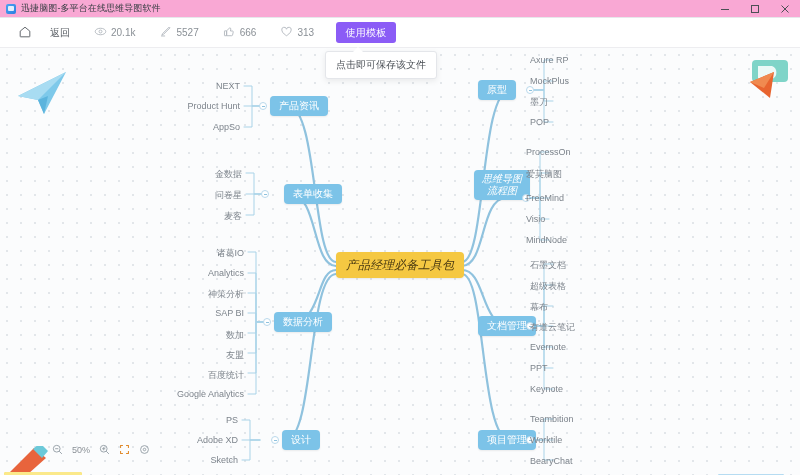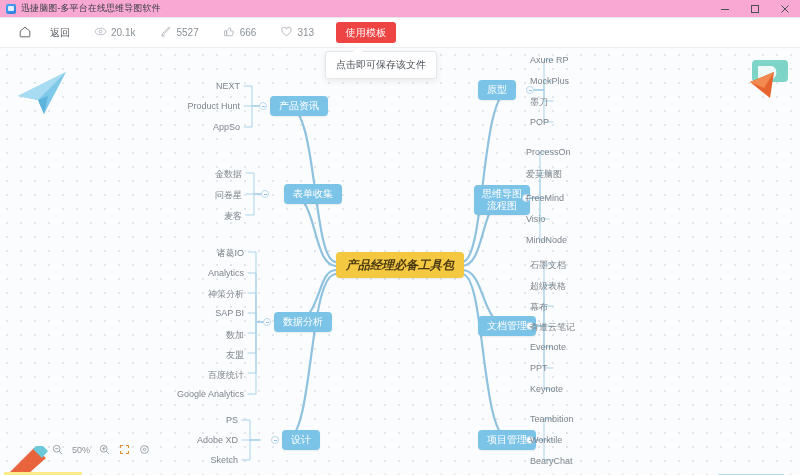--- a/index.html
+++ b/index.html
@@ -52,21 +52,21 @@
   .tool.back { margin-left: 18px; color:#5f6368; }
   .tool.back .lbl { color:#5b6066; font-size:10px; }
   .tool.stat { margin-left: 24px; }
   .divider {
     width: 1px; height: 14px; background: #e2e4e8; margin-left: 22px;
   }
   .tool.share { margin-left: 20px; }
   .btn-primary {
     position:absolute; left:336px; top:22px;
     width: 60px; height: 21px; border-radius: 3px;
-    background: #ef4444; color: #fff; font-size: 10px;
+    background: #8b5cf6; color: #fff; font-size: 10px;
     display: flex; align-items: center; justify-content: center;
     border: none; cursor: pointer; letter-spacing: .3px;
   }
 
   
   .tooltip {
     position: absolute; left: 325px; top: 51px;
     background: #ffffff; border: 1px solid #e4e6ea; border-radius: 3px;
     padding: 6px 10px; font-size: 10px; color: #4b5056;
     box-shadow: 0 2px 6px rgba(0,0,0,.08);
@@ -90,21 +90,21 @@
     background-image: radial-gradient(#e2e6ea 0.9px, transparent 0.9px);
     background-size: 14px 14px;
     overflow: hidden;
   }
   .mapsvg { position:absolute; left:0; top:0; }
 
   
   .node { position: absolute; display:flex; align-items:center; justify-content:center;
           font-size:10px; white-space:nowrap; }
   .node.center {
-    background:#f5c842; color:#4a3a12; font-weight:bold; font-size:12px;
+    background:#f5c842; color:#4a3a12; font-weight:normal; font-size:12px;
     border-radius:4px; padding:0 10px; height:26px;
     box-shadow: 0 1px 2px rgba(0,0,0,.08);
     font-style: italic;
   }
   .node.main {
     background:#7cc3e8; color:#ffffff; border-radius:4px; height:20px;
     padding:0 9px; font-size:10px;
     box-shadow: 0 1px 2px rgba(0,0,0,.07);
   }
   .node.main.two { height:30px; flex-direction:column; line-height:1.25; padding:0 8px;}
@@ -351,21 +351,21 @@
     <div class="leaf l" style="left:158px; top:387px; width:80px; text-align:right;">Adobe XD</div>
     <div class="leaf l" style="left:172px; top:407px; width:66px; text-align:right;">Sketch</div>
 
     <div class="node main" style="left:478px; top:32px;">原型</div>
     <div class="collapse" style="left:526px; top:38px;"></div>
     <div class="leaf r" style="left:530px; top:7px;">Axure RP</div>
     <div class="leaf r" style="left:530px; top:28px;">MockPlus</div>
     <div class="leaf r" style="left:530px; top:48px;">墨刀</div>
     <div class="leaf r" style="left:530px; top:69px;">POP</div>
 
-    <div class="node main two" style="left:474px; top:137px;">
+    <div class="node main two" style="left:474px; top:122px;font-style:italic;">
       <span>思维导图</span>
       <span>流程图</span>
     </div>
     <div class="collapse" style="left:522px; top:146px;"></div>
     <div class="leaf r" style="left:526px; top:99px;">ProcessOn</div>
     <div class="leaf r" style="left:526px; top:120px;">爱莫脑图</div>
     <div class="leaf r" style="left:526px; top:145px;">FreeMind</div>
     <div class="leaf r" style="left:526px; top:166px;">Visio</div>
     <div class="leaf r" style="left:526px; top:187px;">MindNode</div>
 

